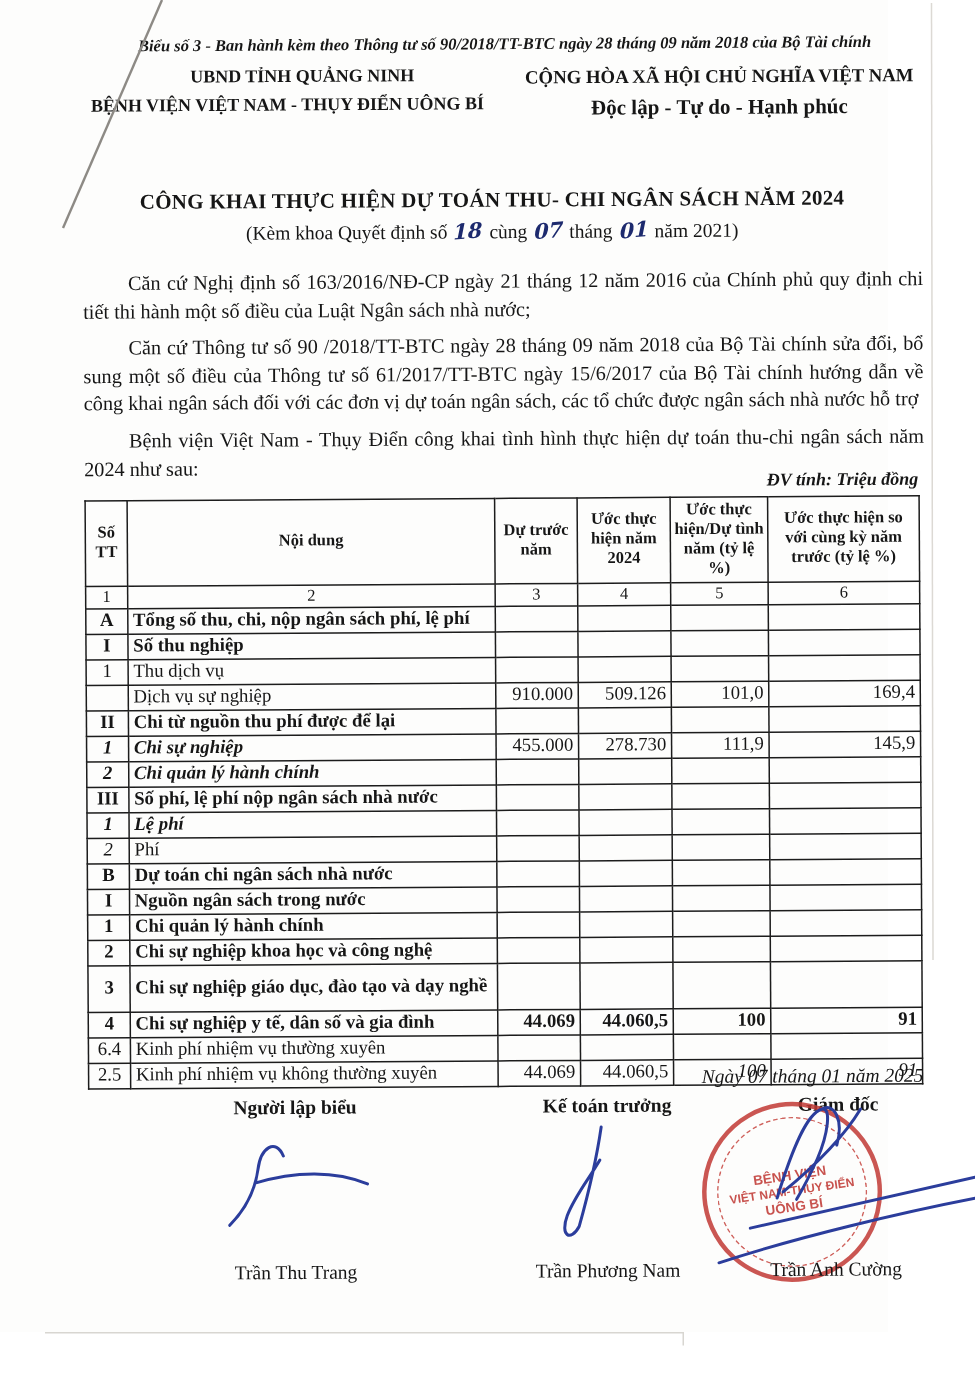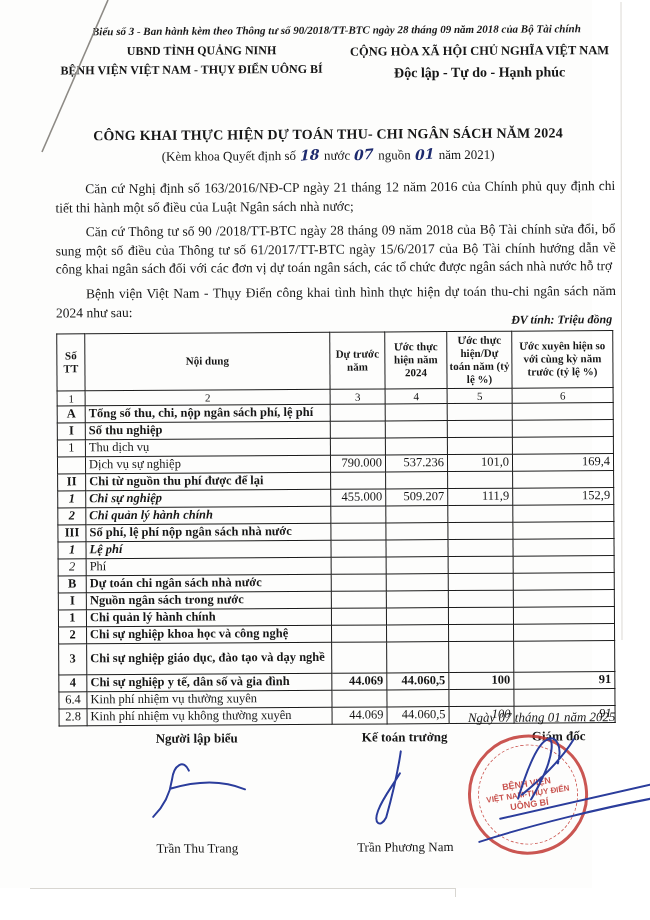--- a/index.html
+++ b/index.html
@@ -62,23 +62,23 @@
     <div class="abs reg-line c">Biểu số 3 - Ban hành kèm theo Thông tư số 90/2018/TT-BTC   ngày 28   tháng 09   năm 2018 của Bộ Tài chính</div>
     <div class="abs issuer-parent c">UBND TỈNH QUẢNG NINH</div>
     <div class="abs issuer-org c">BỆNH VIỆN VIỆT NAM - THỤY ĐIỂN UÔNG BÍ</div>
     <div class="abs nat-top c">CỘNG HÒA XÃ HỘI CHỦ NGHĨA VIỆT NAM</div>
     <div class="abs nat-bottom c">Độc lập - Tự do - Hạnh phúc</div>
 
     <div class="abs doc-title c">CÔNG KHAI THỰC HIỆN DỰ TOÁN THU- CHI NGÂN SÁCH  NĂM 2024</div>
     <div class="abs doc-subtitle c">
       <span>(Kèm khoa Quyết định số</span>
       <span class="hw">18</span>
-      <span>nước</span>
+      <span>cùng</span>
       <span class="hw">07</span>
-      <span>nguồn</span>
+      <span>tháng</span>
       <span class="hw">01</span>
       <span>năm 2021)</span>
     </div>
 
     <div class="abs para p1">Căn cứ Nghị định số 163/2016/NĐ-CP ngày 21 tháng 12 năm 2016 của Chính phủ quy định chi tiết thi hành một số điều của Luật Ngân sách nhà nước;</div>
     <div class="abs para p2">Căn cứ Thông tư số 90 /2018/TT-BTC ngày 28  tháng 09 năm 2018 của Bộ Tài chính sửa đổi, bổ sung một số điều của Thông tư số 61/2017/TT-BTC ngày 15/6/2017 của Bộ Tài chính hướng dẫn về công khai ngân sách đối với các đơn vị dự toán ngân sách, các tổ chức được ngân sách nhà nước hỗ trợ</div>
     <div class="abs para p3">Bệnh viện Việt Nam - Thụy Điển công khai tình hình thực hiện dự toán thu-chi ngân sách năm 2024 như sau:</div>
 
     <div class="abs unit-note r">ĐV tính: Triệu đồng</div>
 
@@ -90,22 +90,22 @@
         <col style="width:62px">
           <col style="width:65px">
           <col style="width:101px">
       </colgroup>
       <thead>
         <tr class="hdr">
           <th>Số TT</th>
           <th>Nội dung</th>
           <th>Dự trước năm</th>
           <th>Ước thực hiện năm 2024</th>
-          <th>Ước thực hiện/Dự toán năm (tỷ lệ %)</th>
-          <th>Ước xuyên hiện so với cùng kỳ năm trước (tỷ lệ %)</th>
+          <th>Ước thực hiện/Dự tình năm (tỷ lệ %)</th>
+          <th>Ước thực hiện so với cùng kỳ năm trước (tỷ lệ %)</th>
         </tr>
         <tr class="idx">
           <td>1</td>
           <td>2</td>
           <td>3</td>
           <td>4</td>
           <td>5</td>
           <td>6</td>
         </tr>
       </thead>
@@ -130,40 +130,40 @@
             <td class="no">1</td>
             <td>Thu dịch vụ</td>
             <td class="num"></td>
             <td class="num"></td>
             <td class="num"></td>
             <td class="num"></td>
           </tr>
           <tr>
             <td class="no"></td>
             <td>Dịch vụ sự nghiệp</td>
-            <td class="num">790.000</td>
-            <td class="num">537.236</td>
+            <td class="num">910.000</td>
+            <td class="num">509.126</td>
             <td class="num">101,0</td>
             <td class="num">169,4</td>
           </tr>
           <tr>
             <td class="no bl">II</td>
             <td class="bl">Chi từ nguồn thu phí được để lại</td>
             <td class="num"></td>
             <td class="num"></td>
             <td class="num"></td>
             <td class="num"></td>
           </tr>
           <tr>
             <td class="no bl il">1</td>
             <td class="bl il">Chi sự nghiệp</td>
             <td class="num">455.000</td>
-            <td class="num">509.207</td>
+            <td class="num">278.730</td>
             <td class="num">111,9</td>
-            <td class="num">152,9</td>
+            <td class="num">145,9</td>
           </tr>
           <tr>
             <td class="no bl il">2</td>
             <td class="bl il">Chi quản lý hành chính</td>
             <td class="num"></td>
             <td class="num"></td>
             <td class="num"></td>
             <td class="num"></td>
           </tr>
           <tr>
@@ -240,21 +240,21 @@
           </tr>
           <tr>
             <td class="no">6.4</td>
             <td>Kinh phí nhiệm vụ thường xuyên</td>
             <td class="num"></td>
             <td class="num"></td>
             <td class="num"></td>
             <td class="num"></td>
           </tr>
           <tr>
-            <td class="no">2.8</td>
+            <td class="no">2.5</td>
             <td>Kinh phí nhiệm vụ không thường xuyên</td>
             <td class="num">44.069</td>
             <td class="num">44.060,5</td>
             <td class="num il">100</td>
             <td class="num il">91</td>
           </tr>
         </tbody>
     </table>
 
     <div class="abs date-line r">Ngày 07 tháng 01 năm 2025</div>
@@ -275,20 +275,21 @@
       <g stroke="#2b3d9c" stroke-width="2" fill="none" stroke-linecap="round">
         <path d="M187,770 C182,758 172,764 170,779 C168,793 161,806 151,816 M168,788 C195,780 222,780 243,789"></path>
         <path d="M399,752 C396,772 390,797 384,818 M384,818 C378,829 371,824 376,811 C381,798 391,786 398,774"></path>
         <path d="M516,800 C526,768 536,744 546,741 C553,739 550,758 543,774 C537,787 532,796 529,801 M546,741 C554,736 561,748 556,765 M520,796 C541,779 561,759 572,741"></path>
         <path d="M477,843 C530,826 600,810 648,801 M498,820 L648,787"></path>
       </g>
     </svg>
 
     <div class="abs name name1">Trần Thu Trang</div>
     <div class="abs name name2">Trần Phương Nam</div>
+    <div class="abs name name3">Trần Anh Cường</div>
   </div>
 
   <svg class="abs artifact-layer" viewBox="0 0 650 920" xmlns="http://www.w3.org/2000/svg">
     <line x1="108" y1="0" x2="42" y2="152" stroke="#8d8a85" stroke-width="1.6"></line>
     <line x1="621" y1="2" x2="622" y2="640" stroke="#dcd9d4" stroke-width="1"></line>
   </svg>
 
   <div class="scan-bar">
     
   </div>

